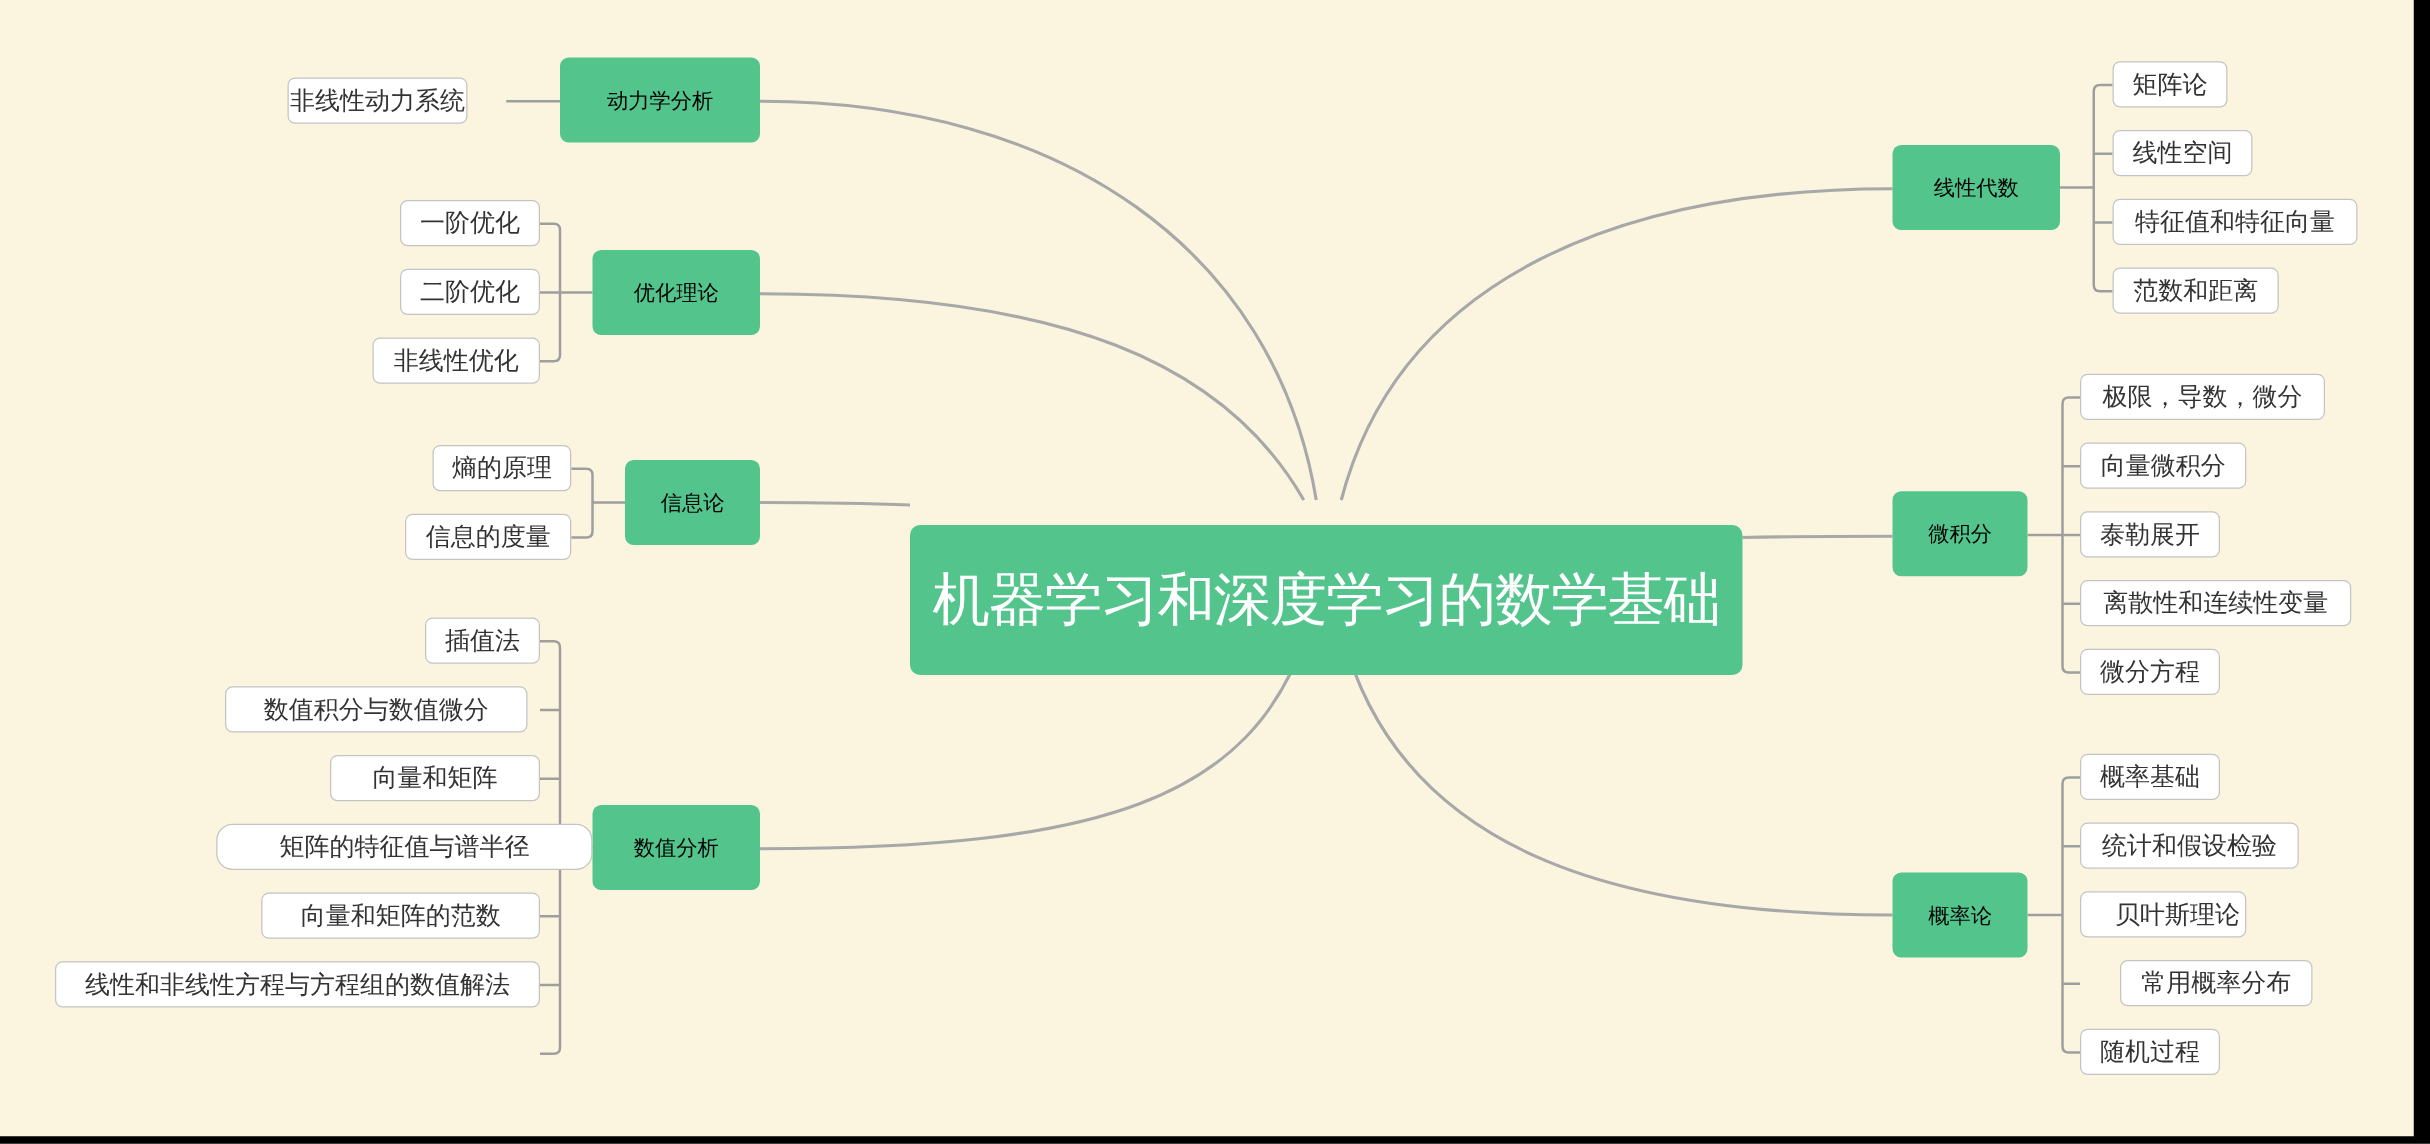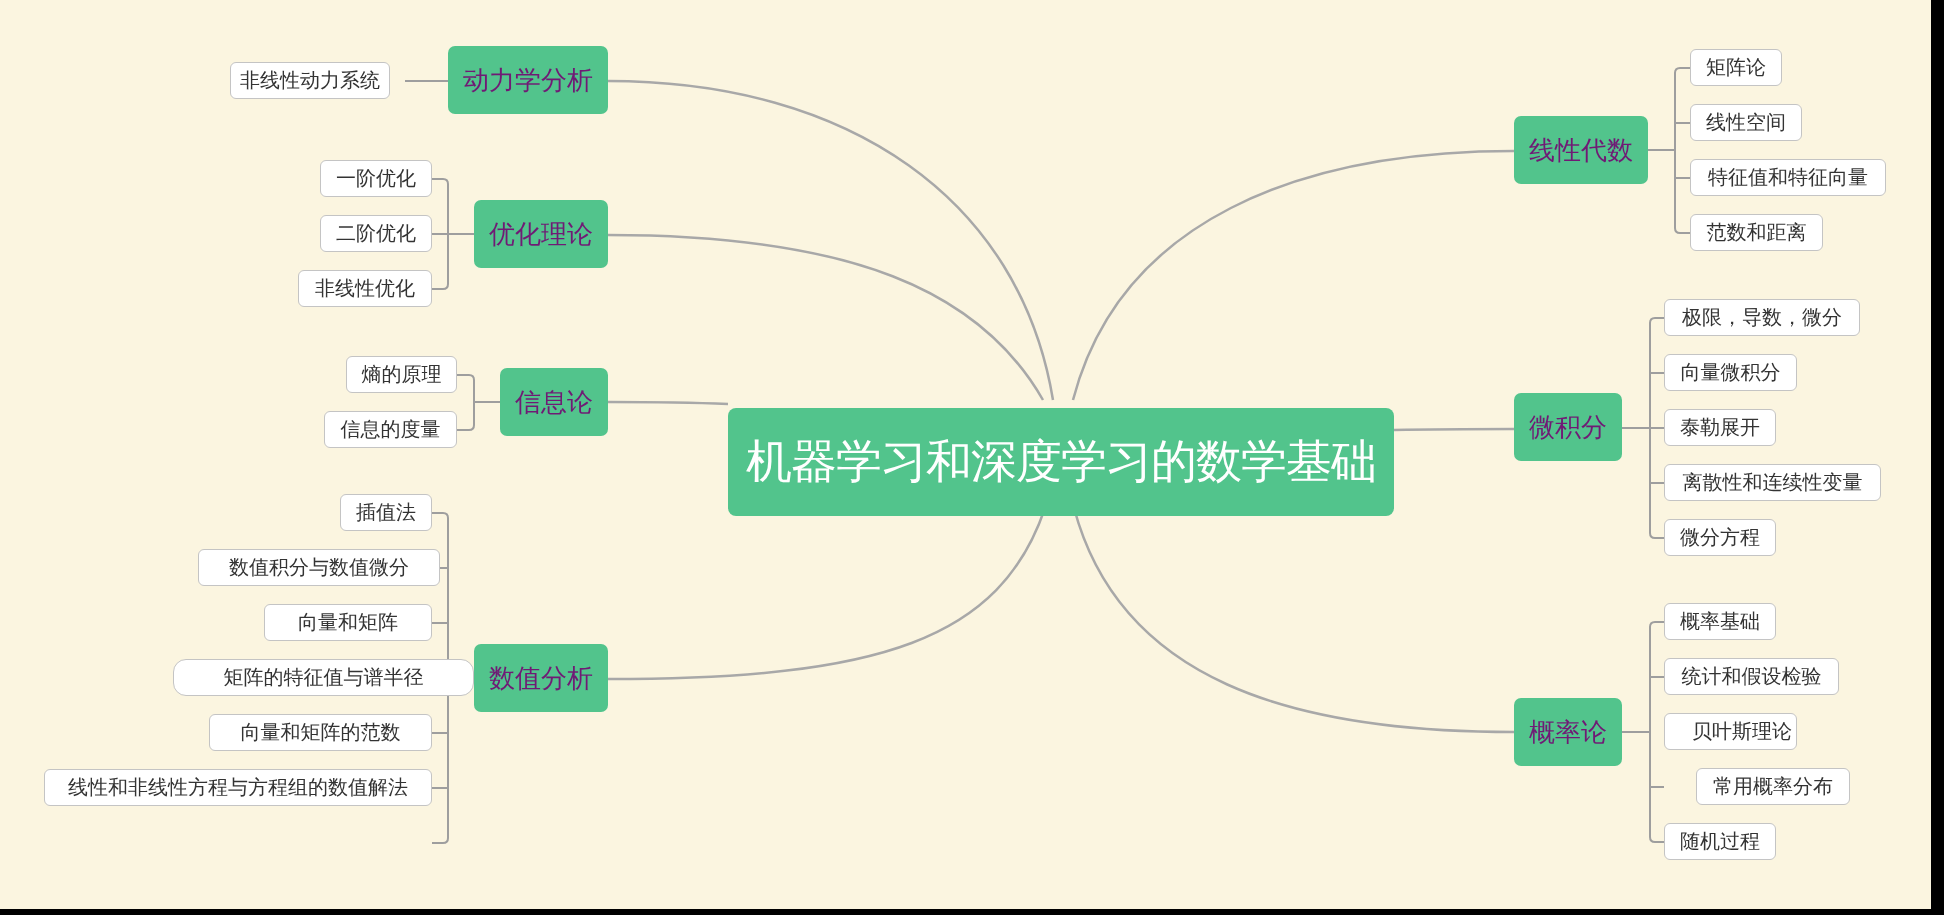--- a/index.html
+++ b/index.html
@@ -6,28 +6,28 @@
   body {
     width:1944px; height:915px; background:#000; position:relative; overflow:hidden;
     font-family: "DejaVu Sans", "Liberation Sans", sans-serif;
   }
   #canvas {
     position:absolute; left:0; top:0; width:1931px; height:909px;
     background:#FBF5E0; overflow:hidden;
   }
   svg.links { position:absolute; left:0; top:0; width:1931px; height:909px; }
   .root {
-    position:absolute; left:728px; top:408px; width:666px; height:108px;
+    position:absolute; left:728px; top:420px; width:666px; height:120px;
     background:#52C48C; border-radius:8px; color:#fff;
     display:flex; align-items:center; justify-content:center;
     font-size:46px; white-space:nowrap; letter-spacing:-1px;
   }
   .topic {
-    position:absolute; height:68px; background:#52C48C; border-radius:7px; color:#701a75;
-    display:flex; align-items:center; justify-content:center; font-size:26px; white-space:nowrap;
+    position:absolute; height:68px; background:#52C48C; border-radius:7px; color:#000000;
+    display:flex; align-items:center; justify-content:center; font-size:17px; white-space:nowrap;
   }
   .leaf {
     position:absolute; height:37px; background:#fff; border:1px solid #c4c4c4; border-radius:6px;
     color:#333; display:flex; align-items:center; justify-content:center;
     font-size:20px; white-space:nowrap; box-sizing:border-box; padding:0 12px;
   }
 </style>
 </head>
 <body>
 
@@ -74,34 +74,34 @@
       <path d="M1622 732 L1650 732"></path>
       <path d="M1664 622 L1655 622 Q1650 622 1650 627 L1650 837 Q1650 842 1655 842 L1664 842"></path>
       <path d="M1650 677 L1664 677"></path>
         <path d="M1650 787 L1664 787"></path>
     </g>
   </svg>
 
   <div class="root">机器学习和深度学习的数学基础</div>
 
   <div class="topic" style="left:448px;top:46px;width:160px;">动力学分析</div>
-  <div class="leaf" style="left:230px;top:62px;width:160px;padding-left:12px;">非线性动力系统</div>
+  <div class="leaf" style="left:230px;top:62px;width:144px;padding-left:12px;">非线性动力系统</div>
 
   <div class="topic" style="left:474px;top:200px;width:134px;">优化理论</div>
   <div class="leaf" style="left:320px;top:160px;width:112px;">一阶优化</div>
   <div class="leaf" style="left:320px;top:215px;width:112px;">二阶优化</div>
   <div class="leaf" style="left:298px;top:270px;width:134px;">非线性优化</div>
 
   <div class="topic" style="left:500px;top:368px;width:108px;">信息论</div>
   <div class="leaf" style="left:346px;top:356px;width:111px;">熵的原理</div>
   <div class="leaf" style="left:324px;top:411px;width:133px;">信息的度量</div>
 
   <div class="topic" style="left:474px;top:644px;width:134px;">数值分析</div>
   <div class="leaf" style="left:340px;top:494px;width:92px;">插值法</div>
-  <div class="leaf" style="left:198px;top:549px;width:242px;">数值积分与数值微分</div>
+  <div class="leaf" style="left:180px;top:549px;width:242px;">数值积分与数值微分</div>
   <div class="leaf" style="left:264px;top:604px;width:168px;">向量和矩阵</div>
   <div class="leaf" style="left:173px;top:659px;width:301px;border-radius:13px;">矩阵的特征值与谱半径</div>
   <div class="leaf" style="left:209px;top:714px;width:223px;">向量和矩阵的范数</div>
   <div class="leaf" style="left:44px;top:769px;width:388px;">线性和非线性方程与方程组的数值解法</div>
 
   <div class="topic" style="left:1514px;top:116px;width:134px;font-family:Liberation Mono, monospace;">线性代数</div>
   <div class="leaf" style="left:1690px;top:49px;width:92px;">矩阵论</div>
   <div class="leaf" style="left:1690px;top:104px;width:112px;">线性空间</div>
   <div class="leaf" style="left:1690px;top:159px;width:196px;">特征值和特征向量</div>
   <div class="leaf" style="left:1690px;top:214px;width:133px;">范数和距离</div>

